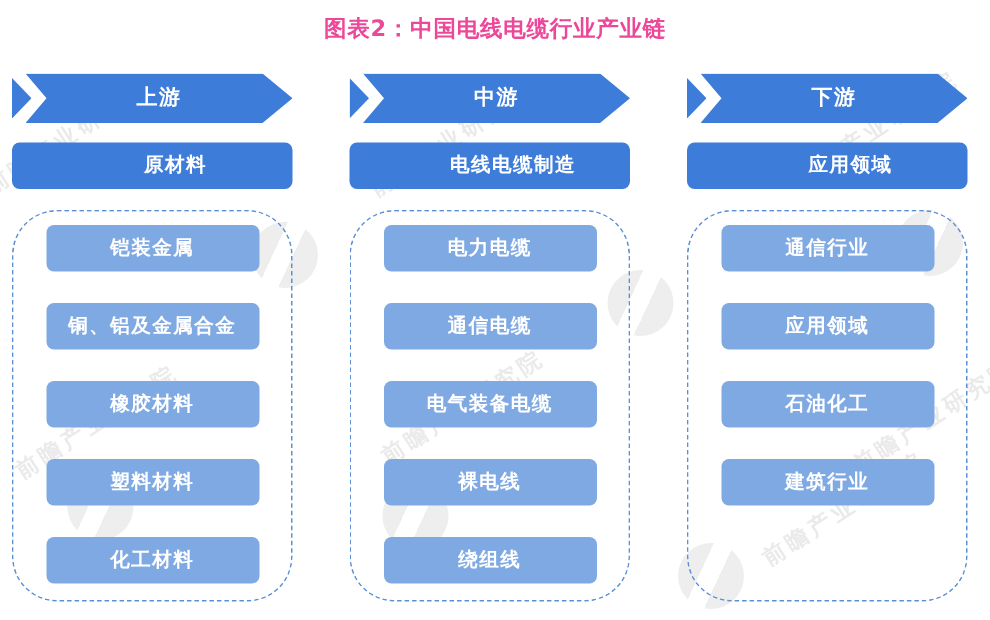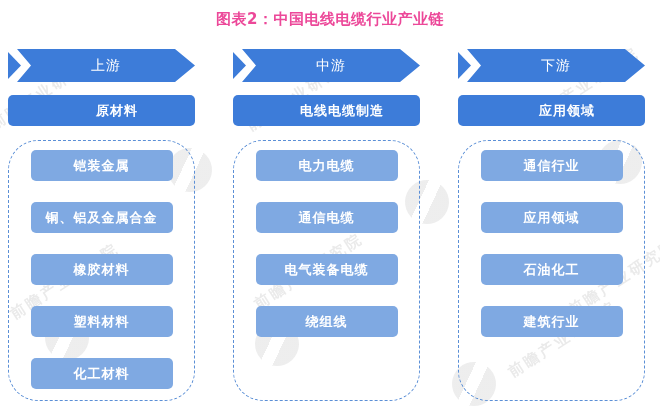--- a/index.html
+++ b/index.html
@@ -86,21 +86,21 @@
     clip-path: polygon(0 0, calc(100% - 20px) 0, 100% 50%, calc(100% - 20px) 100%, 0 100%, 14px 50%);
   }
   .arrow-label {
     position: absolute;
     left: 9px; top: 0;
     width: 178px; height: 33px;
     line-height: 33px;
     text-align: center;
     color: #ffffff;
     font-size: 14px;
-    font-weight: 400;
+    font-weight: 700;
     letter-spacing: 1px;
   }
   
   .category-box {
     margin-top: 13px;
     height: 31px;
     line-height: 31px;
     background: var(--primary-blue);
     border-radius: 5px;
     color: #ffffff;
@@ -177,20 +177,21 @@
       <div class="stage-arrow">
         <span class="arrow-tail"></span>
         <span class="arrow-body"></span>
         <span class="arrow-label">中游</span>
       </div>
       <div class="category-box">电线电缆制造</div>
       <div class="items-container">
         <div class="item-box">电力电缆</div>
         <div class="item-box">通信电缆</div>
         <div class="item-box">电气装备电缆</div>
+        <div class="item-box">裸电线</div>
         <div class="item-box">绕组线</div>
       </div>
     </div>
 
     <div class="column">
       <div class="stage-arrow">
         <span class="arrow-tail"></span>
         <span class="arrow-body"></span>
         <span class="arrow-label">下游</span>
       </div>

